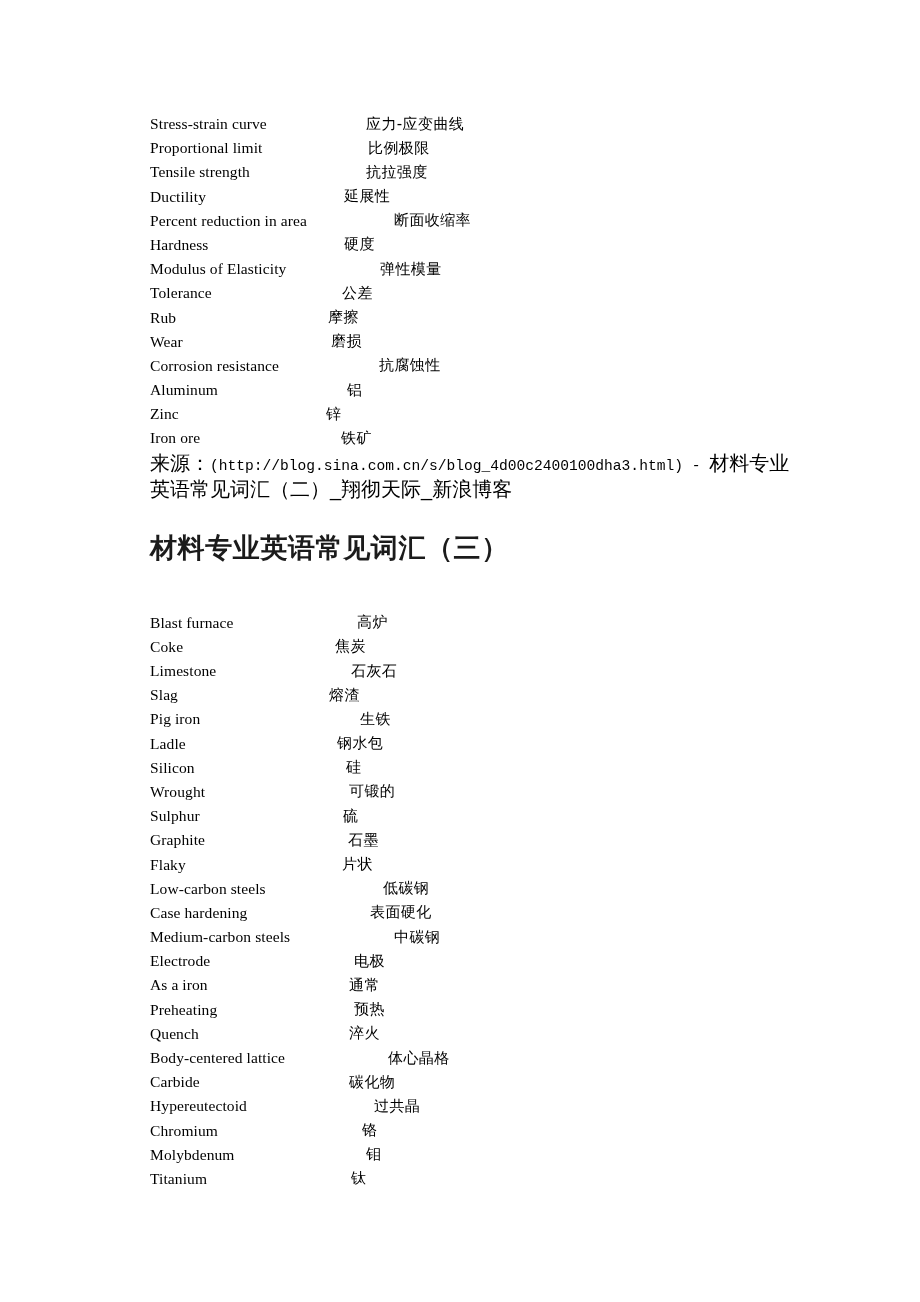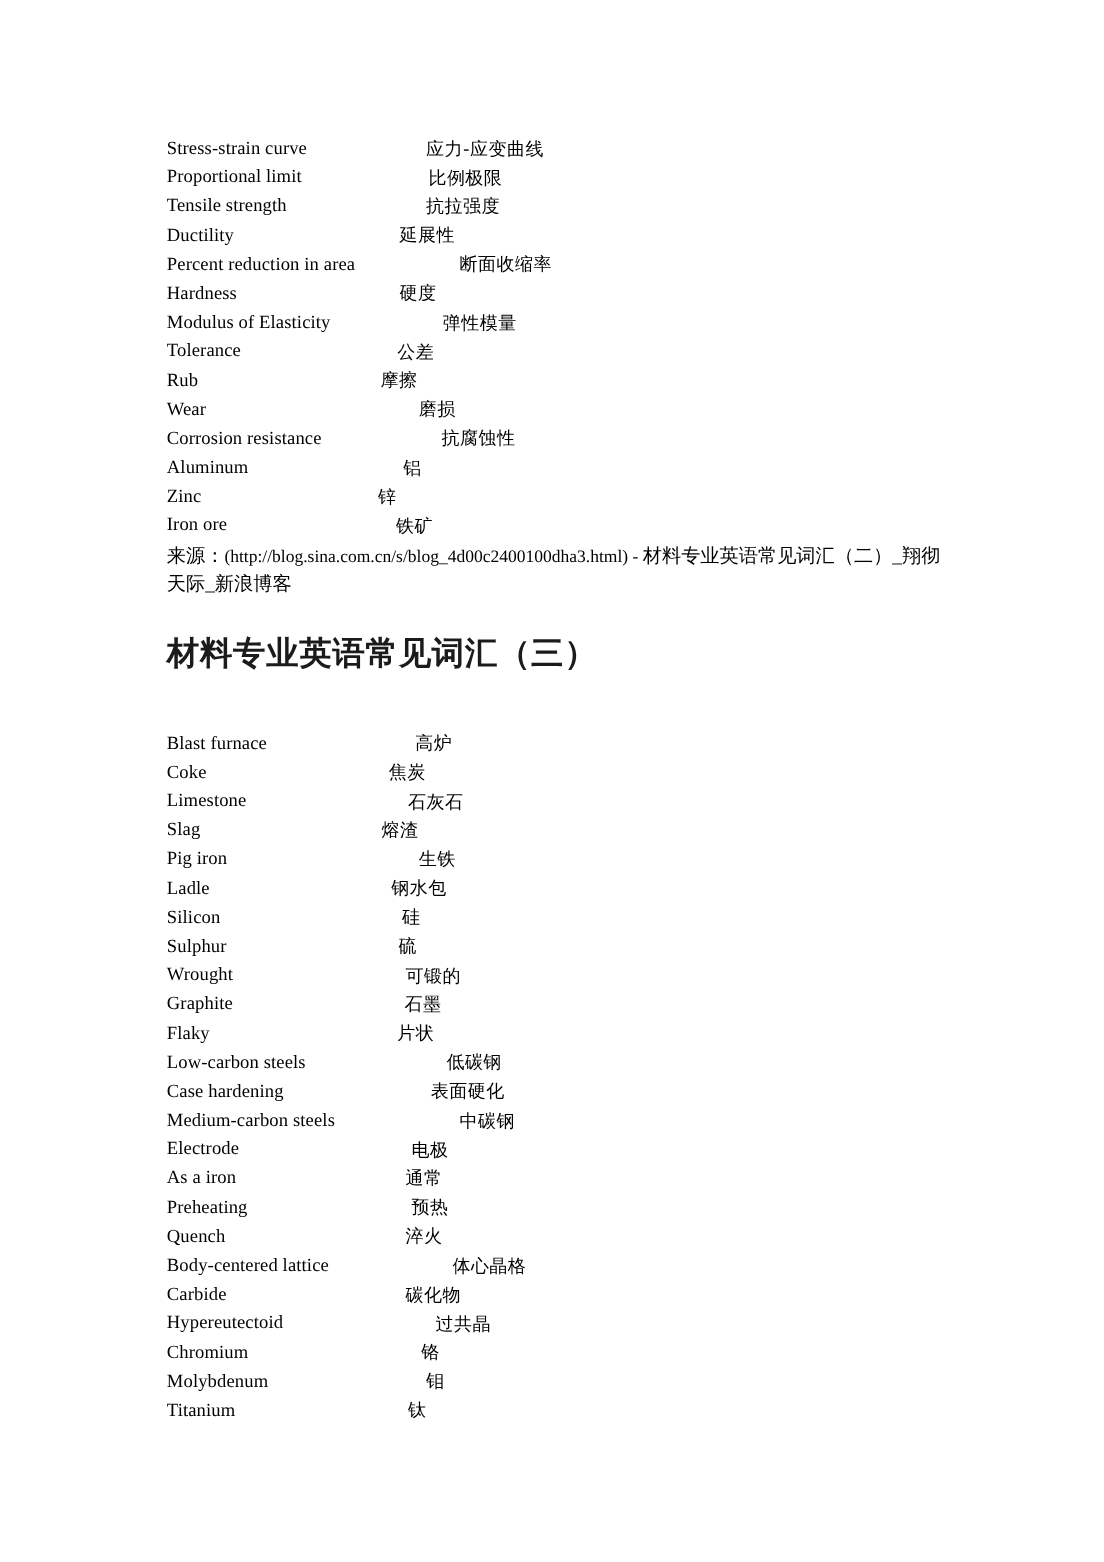--- a/index.html
+++ b/index.html
@@ -10,21 +10,21 @@
   body {
     width: 920px;
     height: 1302px;
     position: relative;
     font-family: "Liberation Serif", "DejaVu Serif", serif;
     color: #000000;
     overflow: hidden;
   }
   .page {
     position: absolute;
-    left: 0; top: 0;
+    left: 11px; top: 0;
     width: 852px;
     height: 1302px;
     background: #ffffff;
   }
   .content {
     position: absolute;
     left: 139px;
     top: 112px;
     width: 660px;
   }
@@ -51,26 +51,26 @@
   }
   
   .source {
     margin-top: 1px;
     font-size: 14.6px;
     line-height: 23px;
     width: 652px;
     word-break: break-word;
   }
   .source .cjk {
-    font-family: Liberation Serif, serif;
-    font-size: 16px;
+    font-family: Liberation Sans, sans-serif;
+    font-size: 20px;
     text-align: right;
   }
   .source .lat {
-    font-family: Liberation Serif, serif;
+    font-family: Liberation Mono, monospace;
   }
   
   .heading {
     font-family: "DejaVu Sans", "Liberation Sans", sans-serif;
     font-weight: bold;
     font-size: 27px;
     line-height: 34px;
     letter-spacing: 0.6px;
     margin-top: 28px;
     margin-bottom: 0;
@@ -87,21 +87,21 @@
     <div class="glossary" id="glossary-one">
         <div class="gl-row"><span class="gl-term">Stress-strain curve</span><span class="gl-def" style="left: 216px;">应力-应变曲线</span></div>
         <div class="gl-row"><span class="gl-term">Proportional limit</span><span class="gl-def" style="left: 218px;">比例极限</span></div>
         <div class="gl-row"><span class="gl-term">Tensile strength</span><span class="gl-def" style="left: 216px;">抗拉强度</span></div>
         <div class="gl-row"><span class="gl-term">Ductility</span><span class="gl-def" style="left: 194px;">延展性</span></div>
         <div class="gl-row"><span class="gl-term">Percent reduction in area</span><span class="gl-def" style="left: 244px;">断面收缩率</span></div>
         <div class="gl-row"><span class="gl-term">Hardness</span><span class="gl-def" style="left: 194px;">硬度</span></div>
         <div class="gl-row"><span class="gl-term">Modulus of Elasticity</span><span class="gl-def" style="left: 230px;">弹性模量</span></div>
         <div class="gl-row"><span class="gl-term">Tolerance</span><span class="gl-def" style="left: 192px;">公差</span></div>
         <div class="gl-row"><span class="gl-term">Rub</span><span class="gl-def" style="left: 178px;">摩擦</span></div>
-        <div class="gl-row"><span class="gl-term">Wear</span><span class="gl-def" style="left: 181px; margin-left: 29px;">磨损</span></div>
+        <div class="gl-row"><span class="gl-term">Wear</span><span class="gl-def" style="left: 181px;">磨损</span></div>
         <div class="gl-row"><span class="gl-term">Corrosion resistance</span><span class="gl-def" style="left: 229px;">抗腐蚀性</span></div>
         <div class="gl-row"><span class="gl-term">Aluminum</span><span class="gl-def" style="left: 197px;">铝</span></div>
         <div class="gl-row"><span class="gl-term">Zinc</span><span class="gl-def" style="left: 176px;">锌</span></div>
         <div class="gl-row"><span class="gl-term">Iron ore</span><span class="gl-def" style="left: 191px;">铁矿</span></div>
       </div>
 
     <div class="source">
       <span class="cjk">来源：</span><span class="lat">(http://blog.sina.com.cn/s/blog_4d00c2400100dha3.html)</span><span class="lat"> - </span><span class="cjk">材料专业英语常见词汇（二）_翔彻天际_新浪博客</span>
     </div>
 
@@ -110,22 +110,22 @@
     <div class="section-gap"></div>
 
     <div class="glossary" id="glossary-two">
         <div class="gl-row"><span class="gl-term">Blast furnace</span><span class="gl-def" style="left: 207px;">高炉</span></div>
         <div class="gl-row"><span class="gl-term">Coke</span><span class="gl-def" style="left: 185px;">焦炭</span></div>
         <div class="gl-row"><span class="gl-term">Limestone</span><span class="gl-def" style="left: 201px;">石灰石</span></div>
         <div class="gl-row"><span class="gl-term">Slag</span><span class="gl-def" style="left: 179px;">熔渣</span></div>
         <div class="gl-row"><span class="gl-term">Pig iron</span><span class="gl-def" style="left: 190px; margin-left: 20px;">生铁</span></div>
         <div class="gl-row"><span class="gl-term">Ladle</span><span class="gl-def" style="left: 187px;">钢水包</span></div>
         <div class="gl-row"><span class="gl-term">Silicon</span><span class="gl-def" style="left: 196px;">硅</span></div>
+        <div class="gl-row"><span class="gl-term">Wrought</span><span class="gl-def" style="left: 199px;">可锻的</span></div>
         <div class="gl-row"><span class="gl-term">Sulphur</span><span class="gl-def" style="left: 193px;">硫</span></div>
-        <div class="gl-row"><span class="gl-term">Wrought</span><span class="gl-def" style="left: 199px;">可锻的</span></div>
         <div class="gl-row"><span class="gl-term">Graphite</span><span class="gl-def" style="left: 198px;">石墨</span></div>
         <div class="gl-row"><span class="gl-term">Flaky</span><span class="gl-def" style="left: 192px;">片状</span></div>
         <div class="gl-row"><span class="gl-term">Low-carbon steels</span><span class="gl-def" style="left: 233px; text-align: right;">低碳钢</span></div>
         <div class="gl-row"><span class="gl-term">Case hardening</span><span class="gl-def" style="left: 220px;">表面硬化</span></div>
         <div class="gl-row"><span class="gl-term">Medium-carbon steels</span><span class="gl-def" style="left: 244px;">中碳钢</span></div>
         <div class="gl-row"><span class="gl-term">Electrode</span><span class="gl-def" style="left: 204px;">电极</span></div>
         <div class="gl-row"><span class="gl-term">As a iron</span><span class="gl-def" style="left: 199px;">通常</span></div>
         <div class="gl-row"><span class="gl-term">Preheating</span><span class="gl-def" style="left: 204px;">预热</span></div>
         <div class="gl-row"><span class="gl-term">Quench</span><span class="gl-def" style="left: 199px;">淬火</span></div>
         <div class="gl-row"><span class="gl-term">Body-centered lattice</span><span class="gl-def" style="left: 238px;">体心晶格</span></div>

